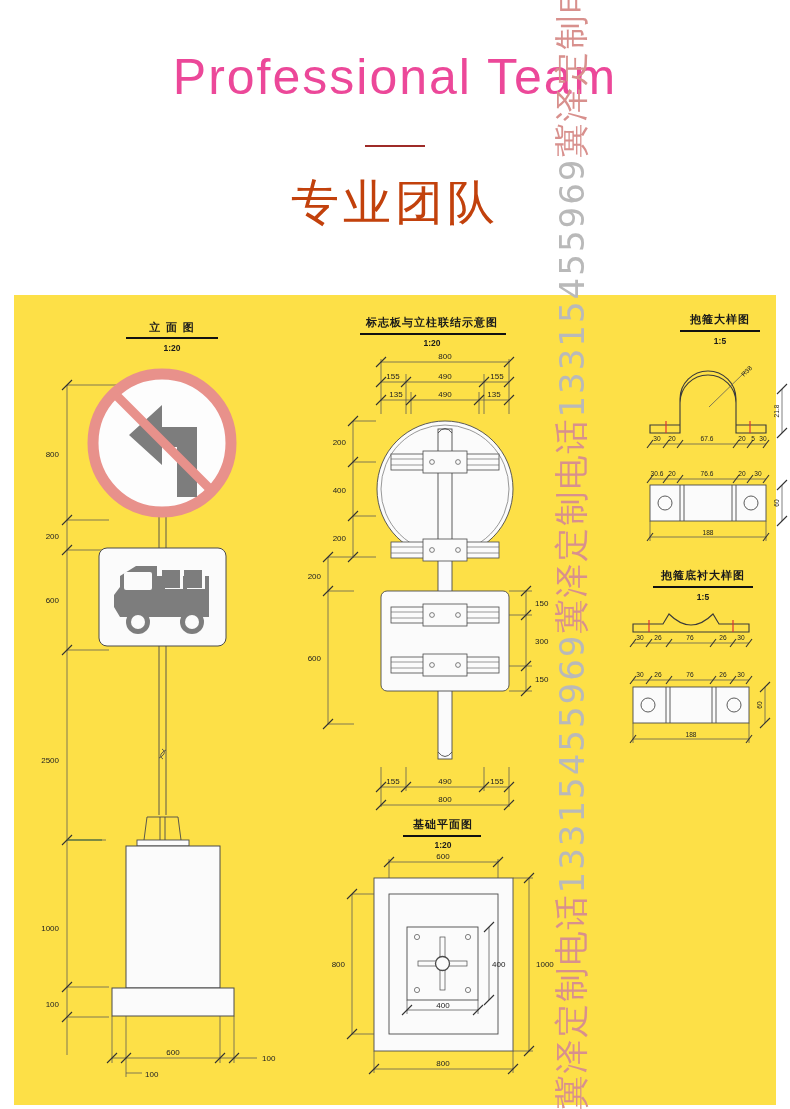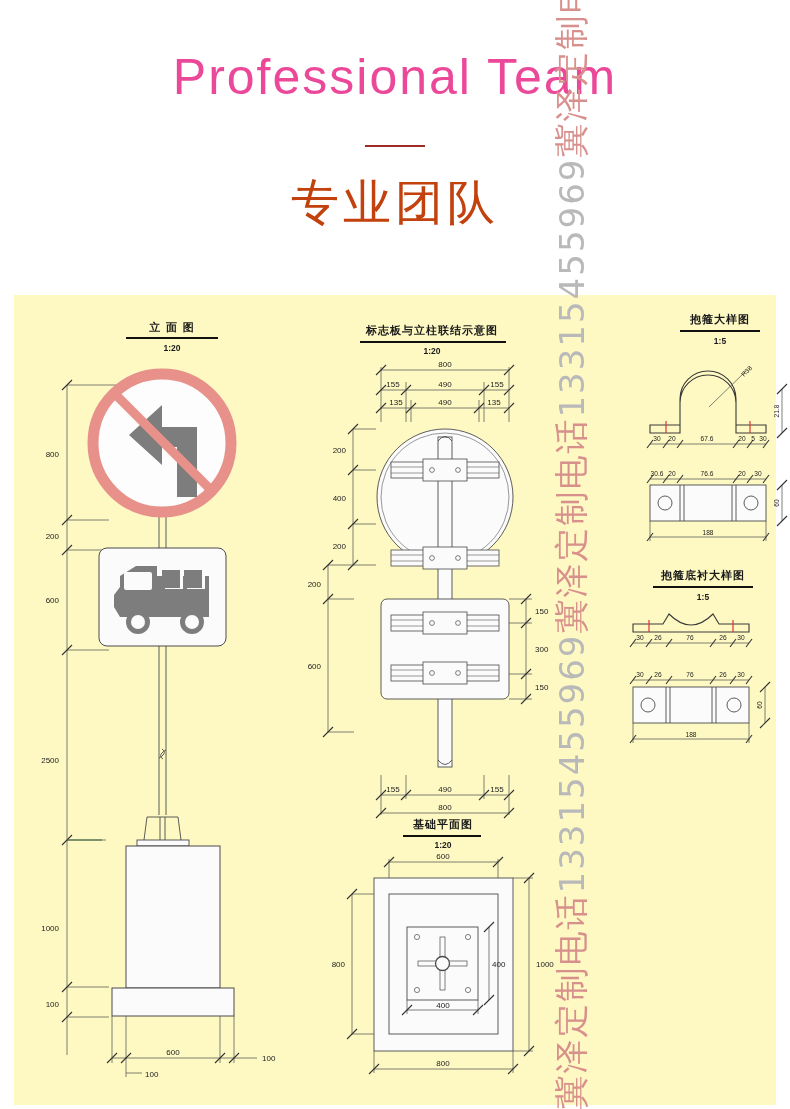--- a/index.html
+++ b/index.html
@@ -20,21 +20,21 @@
     width:60px;height:2px;background:#9e2b28;
   }
   .title-cn{
     position:absolute;left:0;top:171px;width:790px;text-align:center;
     font-size:48px;font-weight:400;color:#c2410c;letter-spacing:4px;
     font-family:"DejaVu Sans","Liberation Sans",sans-serif;
   }
   
   .panel{
     position:absolute;left:14px;top:295px;width:762px;height:810px;
-    background:#fef9c3;
+    background:#fde047;
   }
   .dwg{position:absolute;}
   svg{display:block;overflow:visible;}
   .ln{stroke:#4a4a4a;stroke-width:0.9;fill:none;}
   .ln2{stroke:#3a3a3a;stroke-width:1.1;fill:none;}
   .thin{stroke:#6d6d6d;stroke-width:0.7;fill:none;}
   .dimln{stroke:#555;stroke-width:0.75;fill:none;}
   .tick{stroke:#333;stroke-width:1.1;fill:none;}
   .fillw{fill:#fbfbfb;}
   .grayfill{fill:#7d7d7d;}
@@ -169,21 +169,21 @@
         <line x1="107" y1="768" x2="117" y2="758"></line>
         <line x1="201" y1="768" x2="211" y2="758"></line>
         <line x1="215" y1="768" x2="225" y2="758"></line>
       </g>
       <text class="dimtxt" x="159" y="760" text-anchor="middle">600</text>
       <text class="dimtxt" x="248" y="766">100</text>
       <text class="dimtxt" x="131" y="782">100</text>
     </svg>
   </div>
 
-  <div class="dwg" style="left:296px;top:12px;">
+  <div class="dwg" style="left:296px;top:4px;">
     <svg width="250" height="520" viewBox="0 0 250 520">
       <text class="dwgtitle" x="122" y="27" text-anchor="middle">标志板与立柱联结示意图</text>
       <line class="titleline" x1="50" y1="35" x2="196" y2="35"></line>
       <text class="dwgscale" x="122" y="47" text-anchor="middle">1:20</text>
 
       <g class="dimln">
         <line x1="71" y1="60" x2="71" y2="115"></line>
         <line x1="199" y1="60" x2="199" y2="115"></line>
         <line x1="71" y1="63" x2="199" y2="63"></line>
       </g>

